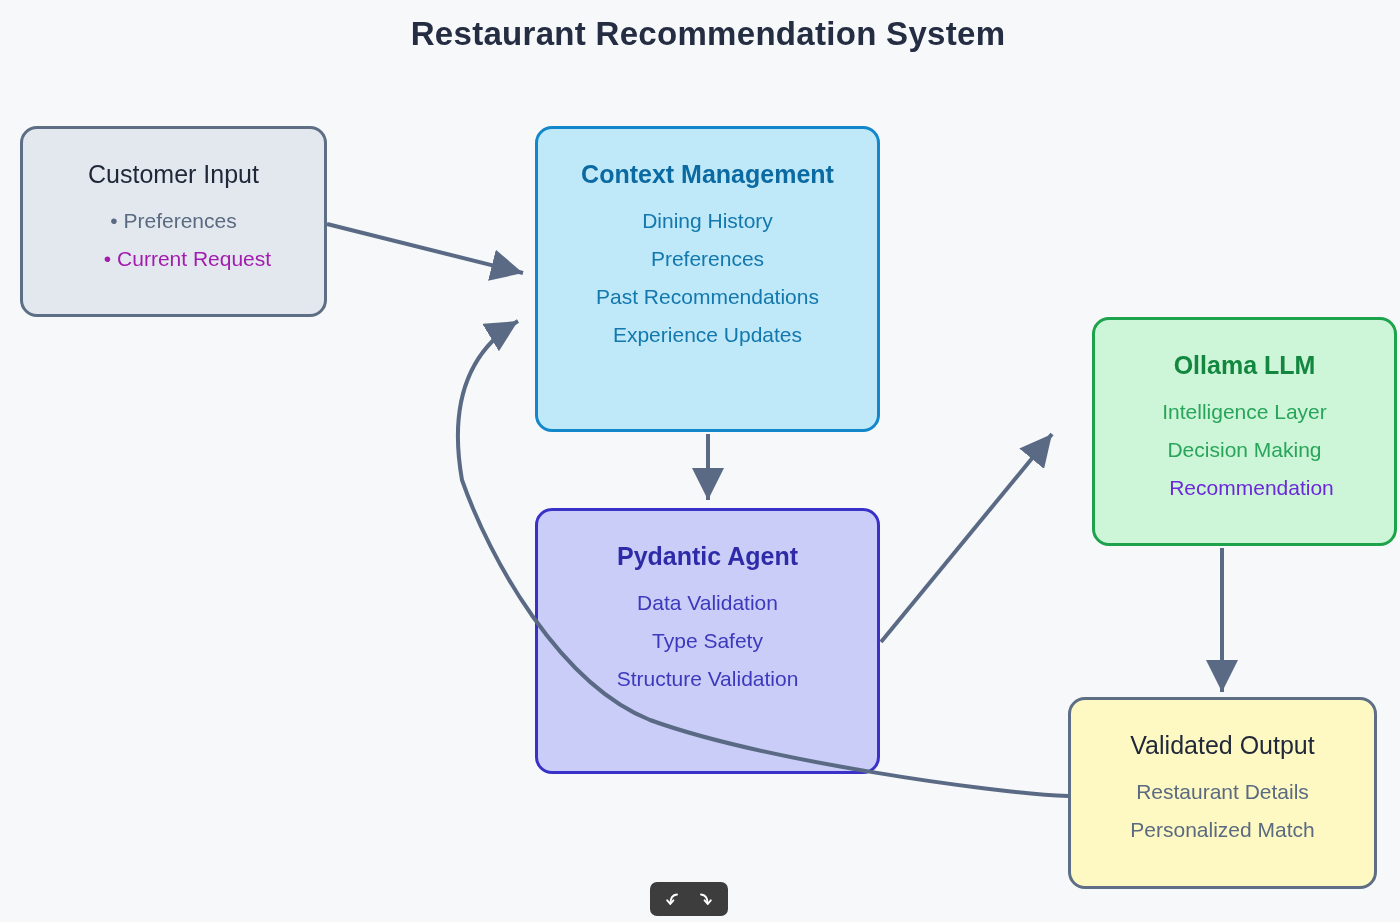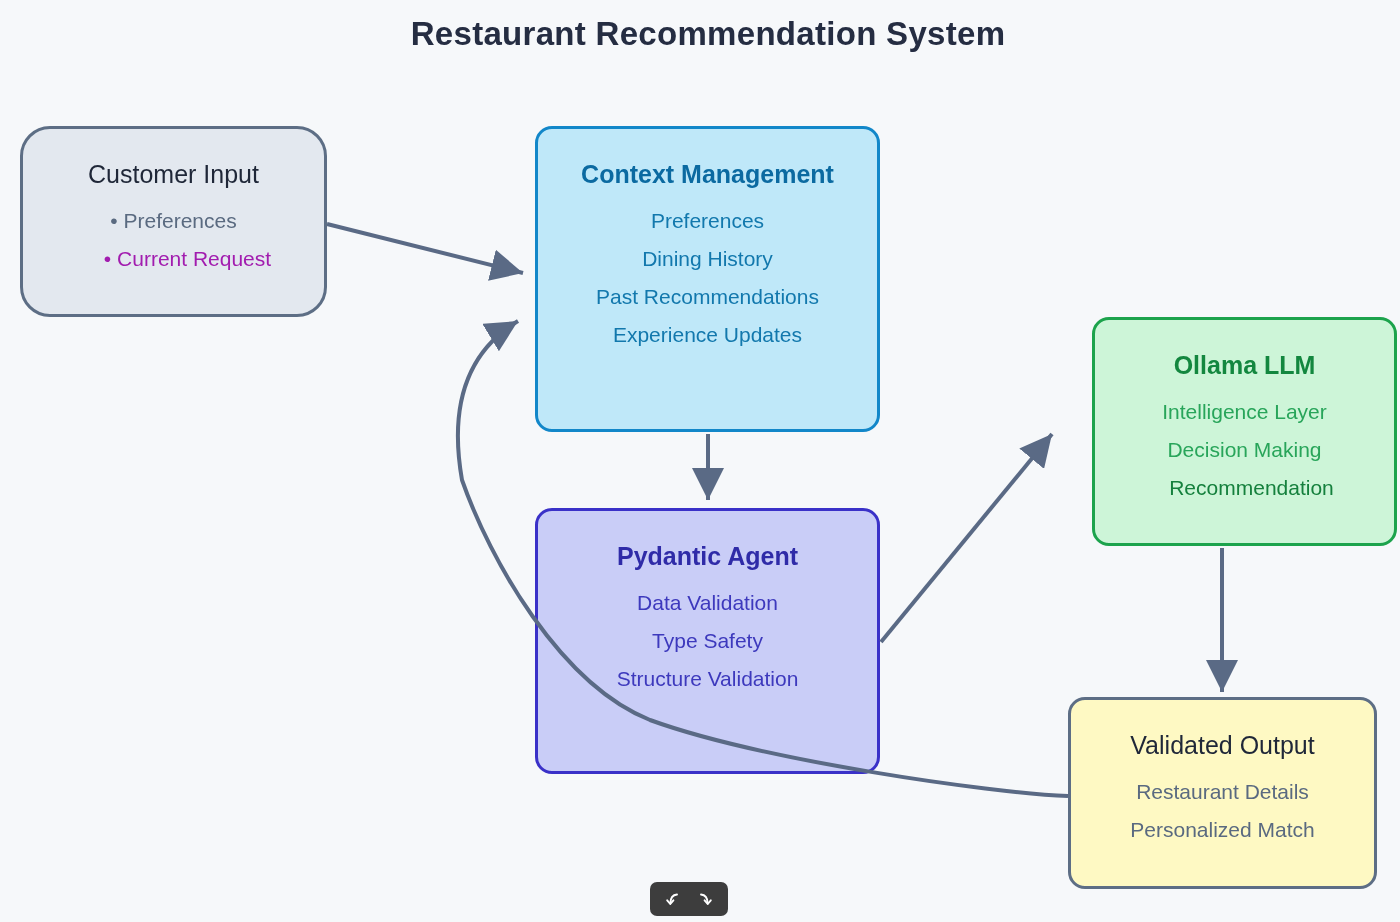--- a/index.html
+++ b/index.html
@@ -47,44 +47,44 @@
   }
   .img-nav svg { display:block; }
 </style>
 </head>
 <body>
 
 <div class="canvas" style="background: rgb(246, 248, 250);">
 
   <div class="page-title" style="color: rgb(37, 45, 66);">Restaurant Recommendation System</div>
 
-  <div class="node" id="customer-input" style="background: rgb(227, 232, 239); border-color: rgb(93, 110, 133); border-radius: 30px;">
+  <div class="node" id="customer-input" style="background: rgb(227, 232, 239); border-color: rgb(93, 110, 133);">
     <div class="node-title" style="color: rgb(31, 39, 56);">Customer Input</div>
     <div class="node-items">
       <div class="node-item" style="color: rgb(90, 106, 128);">• Preferences</div>
       <div class="node-item" style="color: #a21caf; padding-left: 28px;">• Current Request</div>
     </div>
   </div>
 
   <div class="node node--accent" id="context-management" style="background: rgb(191, 232, 249); border-color: rgb(18, 135, 201);">
     <div class="node-title" style="color: rgb(11, 106, 161);">Context Management</div>
     <div class="node-items">
+      <div class="node-item" style="color: rgb(18, 120, 173);">Dining History</div>
       <div class="node-item" style="color: rgb(18, 120, 173);">Preferences</div>
-      <div class="node-item" style="color: rgb(18, 120, 173);">Dining History</div>
       <div class="node-item" style="color: rgb(18, 120, 173);">Past Recommendations</div>
       <div class="node-item" style="color: rgb(18, 120, 173);">Experience Updates</div>
     </div>
   </div>
 
   <div class="node node--accent" id="ollama-llm" style="background: rgb(205, 245, 216); border-color: rgb(28, 163, 76);">
     <div class="node-title" style="color: rgb(19, 135, 63);">Ollama LLM</div>
     <div class="node-items">
       <div class="node-item" style="color: rgb(40, 165, 90);">Intelligence Layer</div>
       <div class="node-item" style="color: rgb(40, 165, 90);">Decision Making</div>
-      <div class="node-item" style="color: #15803d; padding-left: 14px;">Recommendation</div>
+      <div class="node-item" style="color: #6d28d9; padding-left: 14px;">Recommendation</div>
     </div>
   </div>
 
   <div class="node node--accent" id="pydantic-agent" style="background: rgb(201, 205, 247); border-color: rgb(58, 49, 200);">
     <div class="node-title" style="color: rgb(47, 43, 168);">Pydantic Agent</div>
     <div class="node-items">
       <div class="node-item" style="color: rgb(61, 57, 189);">Data Validation</div>
       <div class="node-item" style="color: rgb(61, 57, 189);">Type Safety</div>
       <div class="node-item" style="color: rgb(61, 57, 189);">Structure Validation</div>
     </div>

